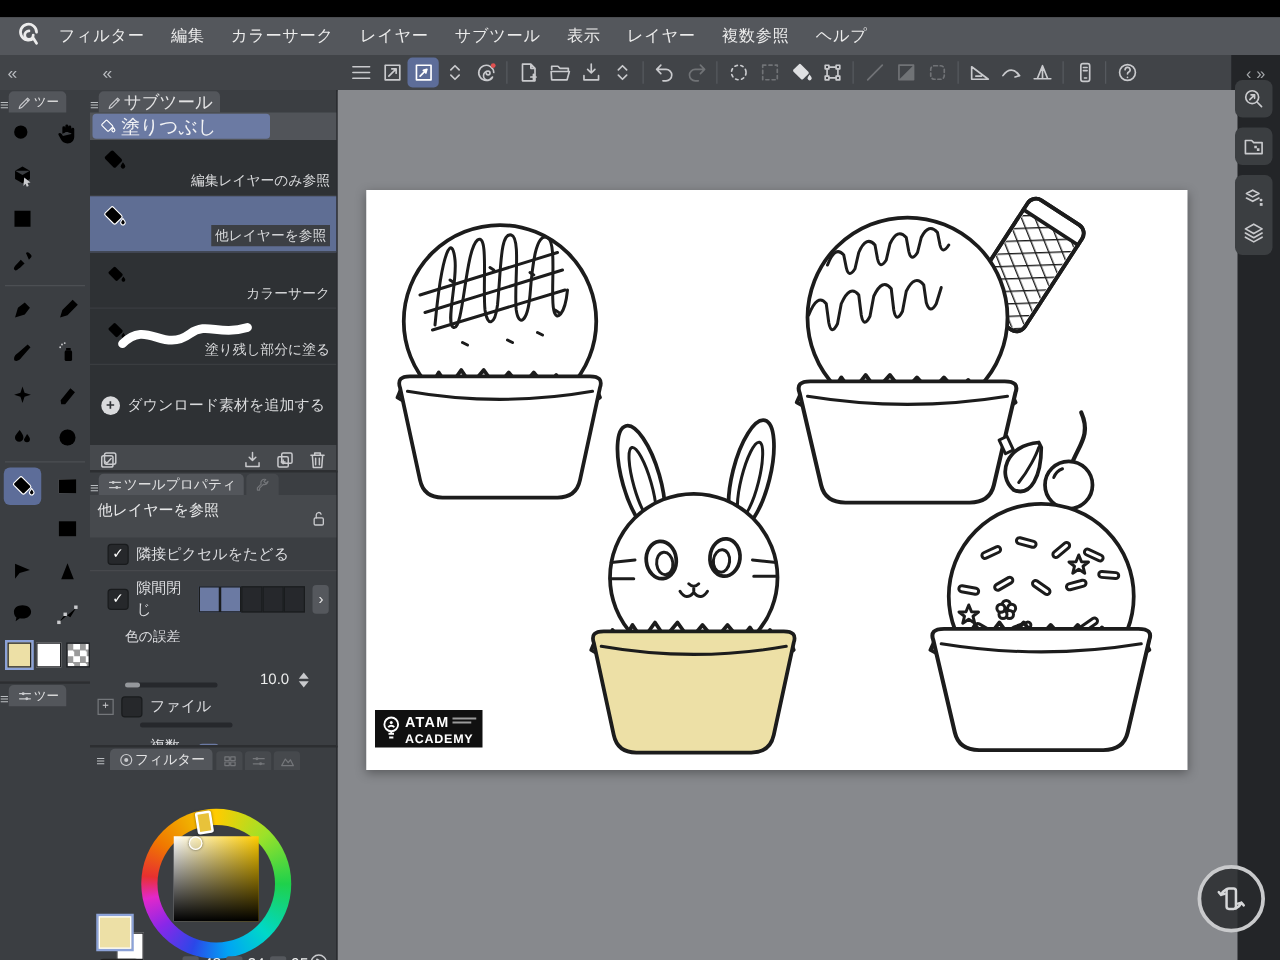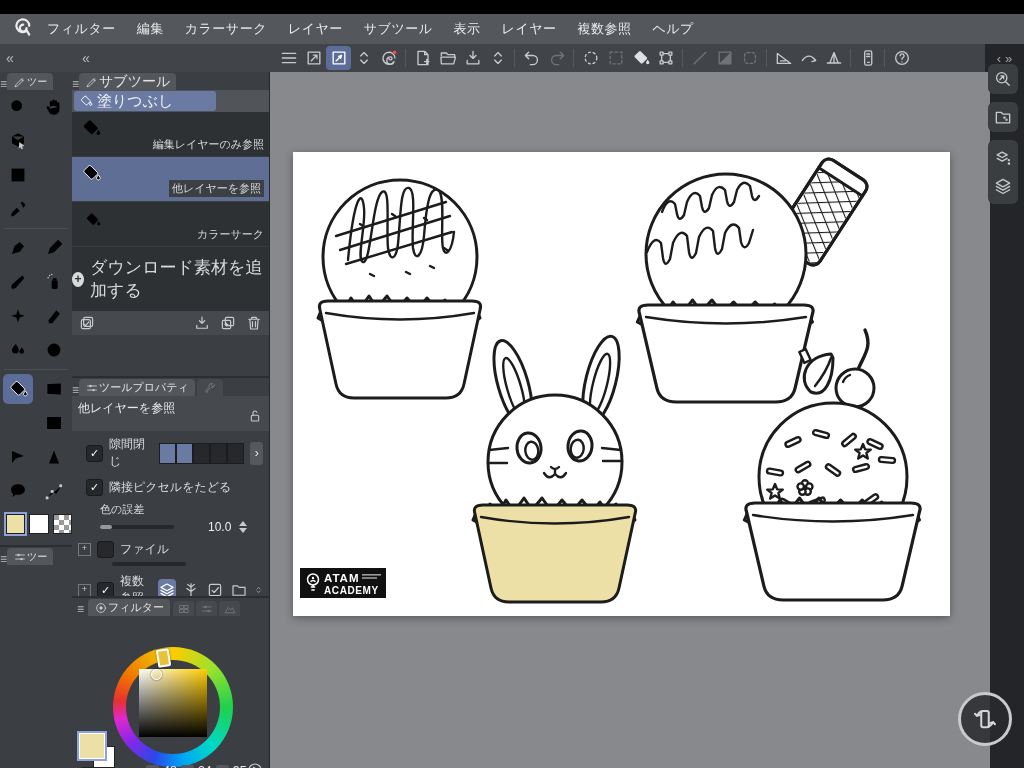--- a/index.html
+++ b/index.html
@@ -49,21 +49,21 @@
   .st-chip{margin-left:2px;width:142px;height:20px;background:#6b7aa3;border-radius:3px;display:flex;align-items:center;gap:4px;padding:0 5px;box-sizing:border-box;}
   .st-chip span{font-size:15px;color:#f2f3f5;}
   .st-list{background:#2e3134;}
   .st-row{position:relative;height:44px;border-bottom:1px solid #3a3d40;}
   .st-row.sel{background:#5f6e94;}
   .st-row .sicon{position:absolute;left:8px;top:5px;}
   .st-row .slab{position:absolute;right:5px;bottom:4px;font-size:11px;color:#d9dadc;white-space:nowrap;}
   .st-row.sel .slab{background:#3c3f44;padding:1px 3px;}
   .st-add{height:64px;background:#2e3134;display:flex;align-items:center;justify-content:center;gap:6px;color:#d9dadc;}
   .st-add .plus{width:15px;height:15px;border-radius:50%;background:#d9dadc;color:#2e3134;font-size:12px;font-weight:bold;display:flex;align-items:center;justify-content:center;line-height:1;}
-  .st-add span.txt{font-size:17px;}
+  .st-add span.txt{font-size:12px;}
   .st-foot{height:24px;background:#46494d;display:flex;align-items:center;padding:0 6px;gap:8px;}
   .st-foot .sp{flex:1;}
   
   .toolprop{left:72px;top:376px;width:198px;height:220px;background:#3b3e42;border-top:2px solid #2c2e31;border-right:1px solid #27292c;box-sizing:border-box;}
   .tp-title{height:34px;background:#46494d;position:relative;}
   .tp-title .t{position:absolute;left:6px;top:4px;font-size:12px;color:#e8e9ea;}
   .tp-title .lk{position:absolute;right:6px;bottom:2px;}
   .tp-rows{position:relative;font-size:12px;color:#dcdde0;}
   .cb{width:15px;height:15px;background:#26282b;border:1px solid #191b1d;border-radius:3px;color:#fff;font-size:11px;line-height:14px;text-align:center;flex:0 0 auto;}
   .cb.on::after{content:"✓";}
@@ -859,20 +859,29 @@
               <use href="#i-bucket"></use>
             </svg></span>
         <span class="slab">他レイヤーを参照</span>
       </div>
       <div class="st-row">
         <span class="sicon"><svg class="ic22">
               <use href="#i-bucketa"></use>
             </svg></span>
         <span class="slab">カラーサーク</span>
       </div>
+      <div class="st-row">
+        <span class="sicon"><svg class="ic22">
+              <use href="#i-bucketa"></use>
+            </svg></span>
+        <svg style="position:absolute;left:22px;top:6px" width="110" height="30" viewBox="0 0 110 30">
+          <path d="M4 22 C24 2 36 30 58 14 C72 4 80 16 104 9" stroke="#fff" stroke-width="7" fill="none" stroke-linecap="round"></path>
+        </svg>
+        <span class="slab">塗り残し部分に塗る</span>
+      </div>
     </div>
     <div class="st-add">
       <span class="plus">+</span>
       <span class="txt">ダウンロード素材を追加する</span>
     </div>
     <div class="st-foot">
       <svg class="ic ic18">
           <use href="#i-msel"></use>
         </svg>
       <span class="sp"></span>
@@ -903,39 +912,39 @@
           </svg>
       </div>
     </div>
     <div class="tp-title">
       <span class="t">他レイヤーを参照</span>
       <span class="lk"><svg class="ic ic16">
             <use href="#i-locko"></use>
           </svg></span>
     </div>
     <div class="tp-rows">
+      <div class="tprow" style="padding-left:14px">
+        <div class="cb on"></div>
+        <span>隣接ピクセルをたどる</span>
+      </div>
       <div class="tprow" style="padding-left:14px;border-top:1px solid #47494d">
         <div class="cb on"></div>
         <span>隙間閉じ</span>
         <div style="display:flex;margin-left:4px">
           <div class="seg on"></div>
             <div class="seg on"></div>
             <div class="seg"></div>
             <div class="seg"></div>
             <div class="seg"></div>
         </div>
         <div class="segbtn">›</div>
       </div>
-      <div class="tprow" style="padding-left:14px">
-        <div class="cb on"></div>
-        <span>隣接ピクセルをたどる</span>
-      </div>
       <div style="padding:2px 6px 0 28px">
         <div style="font-size:11px;color:#dcdde0">色の誤差</div>
-        <div style="display:flex;align-items:center;gap:8px;margin-top:3px">
+        <div style="display:flex;align-items:flex-end;gap:8px;margin-top:19px">
           <div class="track" style="width:74px">
               <div class="fillv" style="width:12px"></div>
             </div>
           <span style="font-size:12px;color:#eceded;margin-left:26px">10.0</span>
           <div class="spinner">
               <i class="up"></i>
               <i class="dn"></i>
             </div>
         </div>
       </div>

